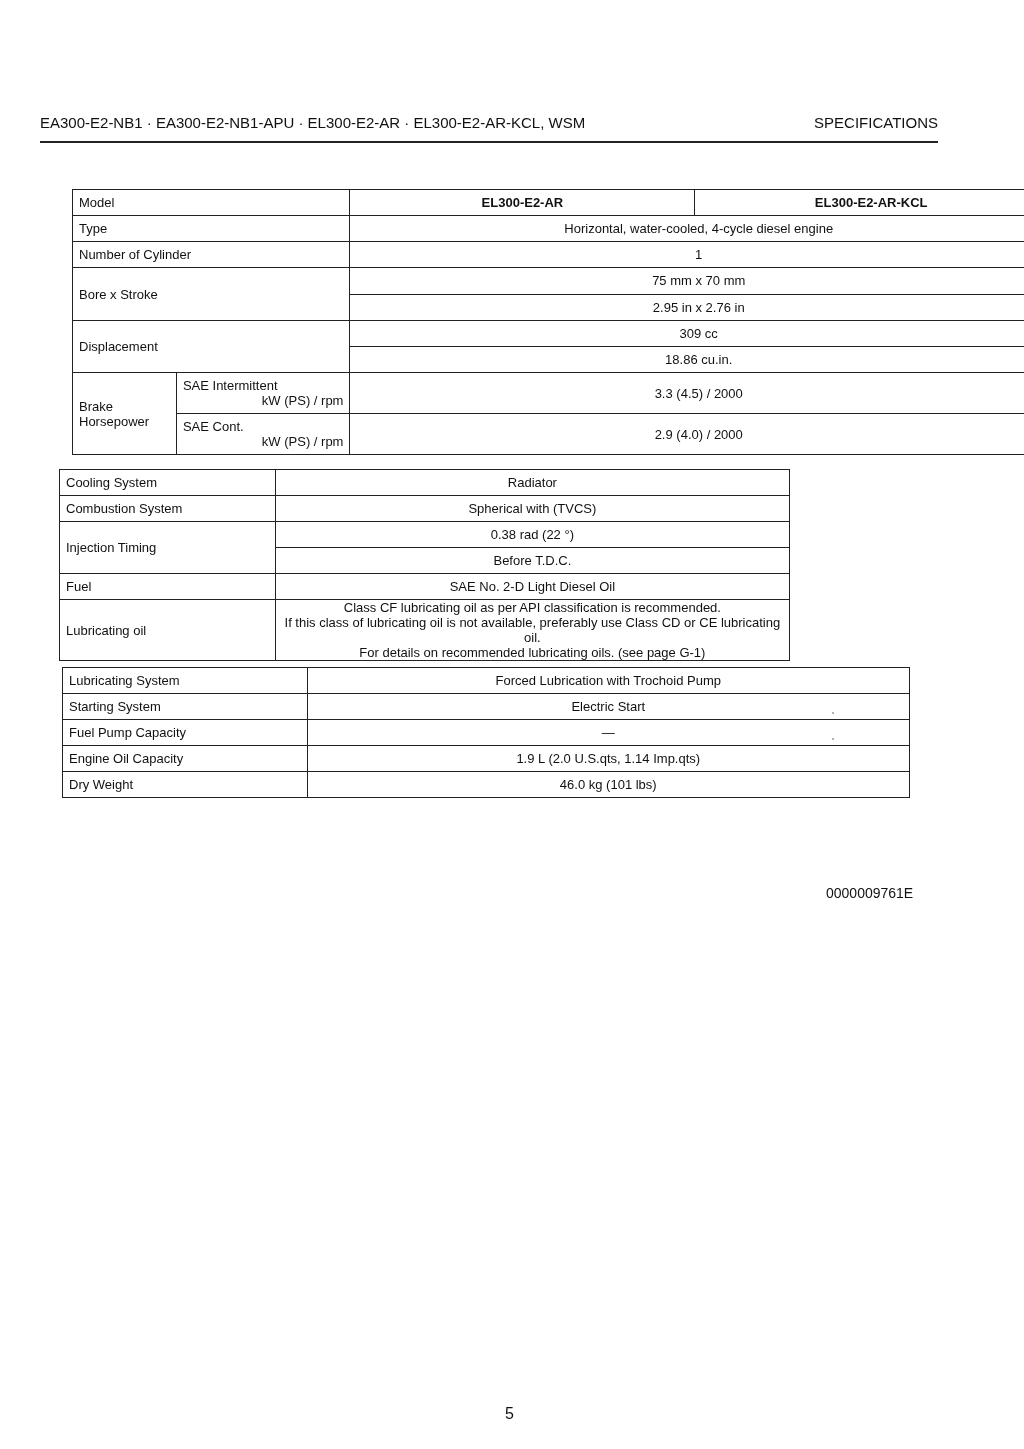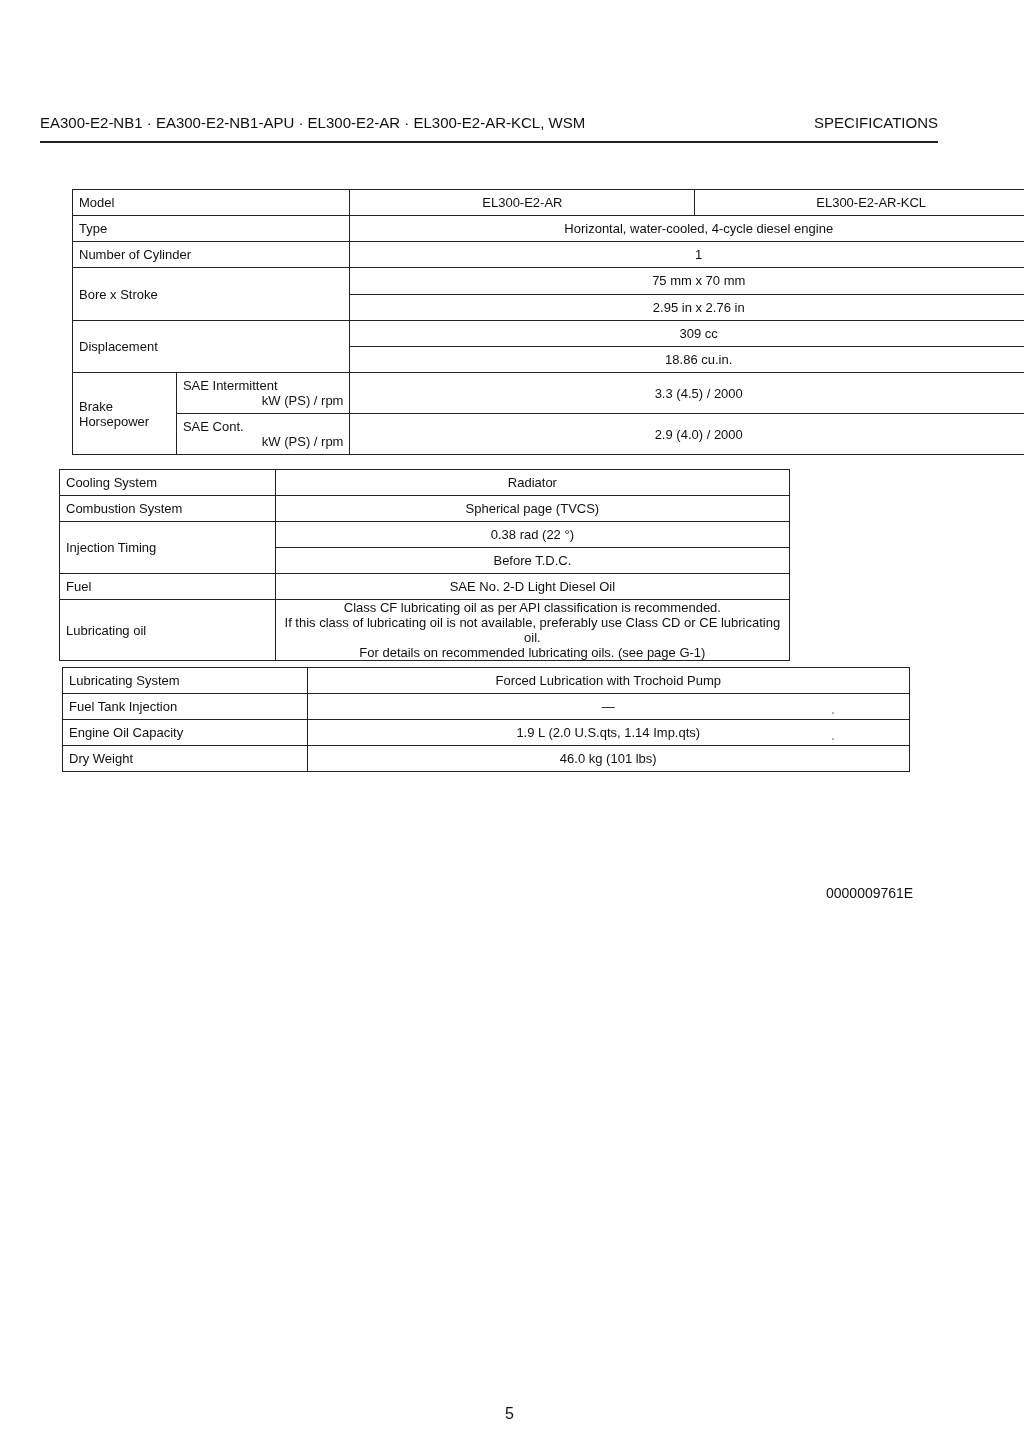--- a/index.html
+++ b/index.html
@@ -6,21 +6,21 @@
   body { width:1024px; height:1449px; position:relative; overflow:hidden;
          font-family:"Liberation Sans", sans-serif; color:#111; }
   .header { position:absolute; top:114px; left:40px; width:898px; font-size:15px; }
   .header .left { position:absolute; left:0; top:0; white-space:nowrap; }
   .header .right { position:absolute; right:0; top:0; white-space:nowrap; }
   .rule { position:absolute; top:141px; left:40px; width:898px; height:2px; background:#222; }
   table.spec { position:absolute; border-collapse:collapse; font-size:13px; }
   table.spec td { border:1.5px solid #222; padding:0 6px; vertical-align:middle; height:25px; }
   table.spec td.val { text-align:center; }
   table.spec td.label { text-align:left; }
-  table.spec td.bold { font-weight:normal; }
+  table.spec td.bold { font-weight:bold; }
   .sub-line { display:block; }
   .sub-unit { display:block; text-align:right; }
   .code { position:absolute; top:885px; left:826px; font-size:14px; }
   .page-no { position:absolute; top:1405px; left:505px; font-size:16px; }
   .dot { position:absolute; width:2px; height:2px; background:#999; border-radius:1px; }
 </style>
 </head>
 <body>
 
 <div class="header">
@@ -90,21 +90,21 @@
       <col style="width:253px">
       <col style="width:630px">
     </colgroup>
   <tbody>
       <tr>
     <td class="label">Cooling System</td>
     <td class="val">Radiator</td>
   </tr>
   <tr>
     <td class="label">Combustion System</td>
-    <td class="val">Spherical page (TVCS)</td>
+    <td class="val">Spherical with (TVCS)</td>
   </tr>
   <tr>
     <td class="label" rowspan="2">Injection Timing</td>
     <td class="val">0.38 rad (22 °)</td>
   </tr>
   <tr>
     <td class="val">Before T.D.C.</td>
   </tr>
   <tr>
     <td class="label">Fuel</td>
@@ -125,21 +125,25 @@
   <colgroup>
       <col style="width:254px">
       <col style="width:632px">
     </colgroup>
   <tbody>
       <tr>
     <td class="label">Lubricating System</td>
     <td class="val">Forced Lubrication with Trochoid Pump</td>
   </tr>
   <tr>
-    <td class="label">Fuel Tank Injection</td>
+    <td class="label">Starting System</td>
+    <td class="val">Electric Start</td>
+  </tr>
+  <tr>
+    <td class="label">Fuel Pump Capacity</td>
     <td class="val">—</td>
   </tr>
   <tr>
     <td class="label">Engine Oil Capacity</td>
     <td class="val">1.9 L (2.0 U.S.qts, 1.14 Imp.qts)</td>
   </tr>
   <tr>
     <td class="label">Dry Weight</td>
     <td class="val">46.0 kg (101 lbs)</td>
   </tr>

